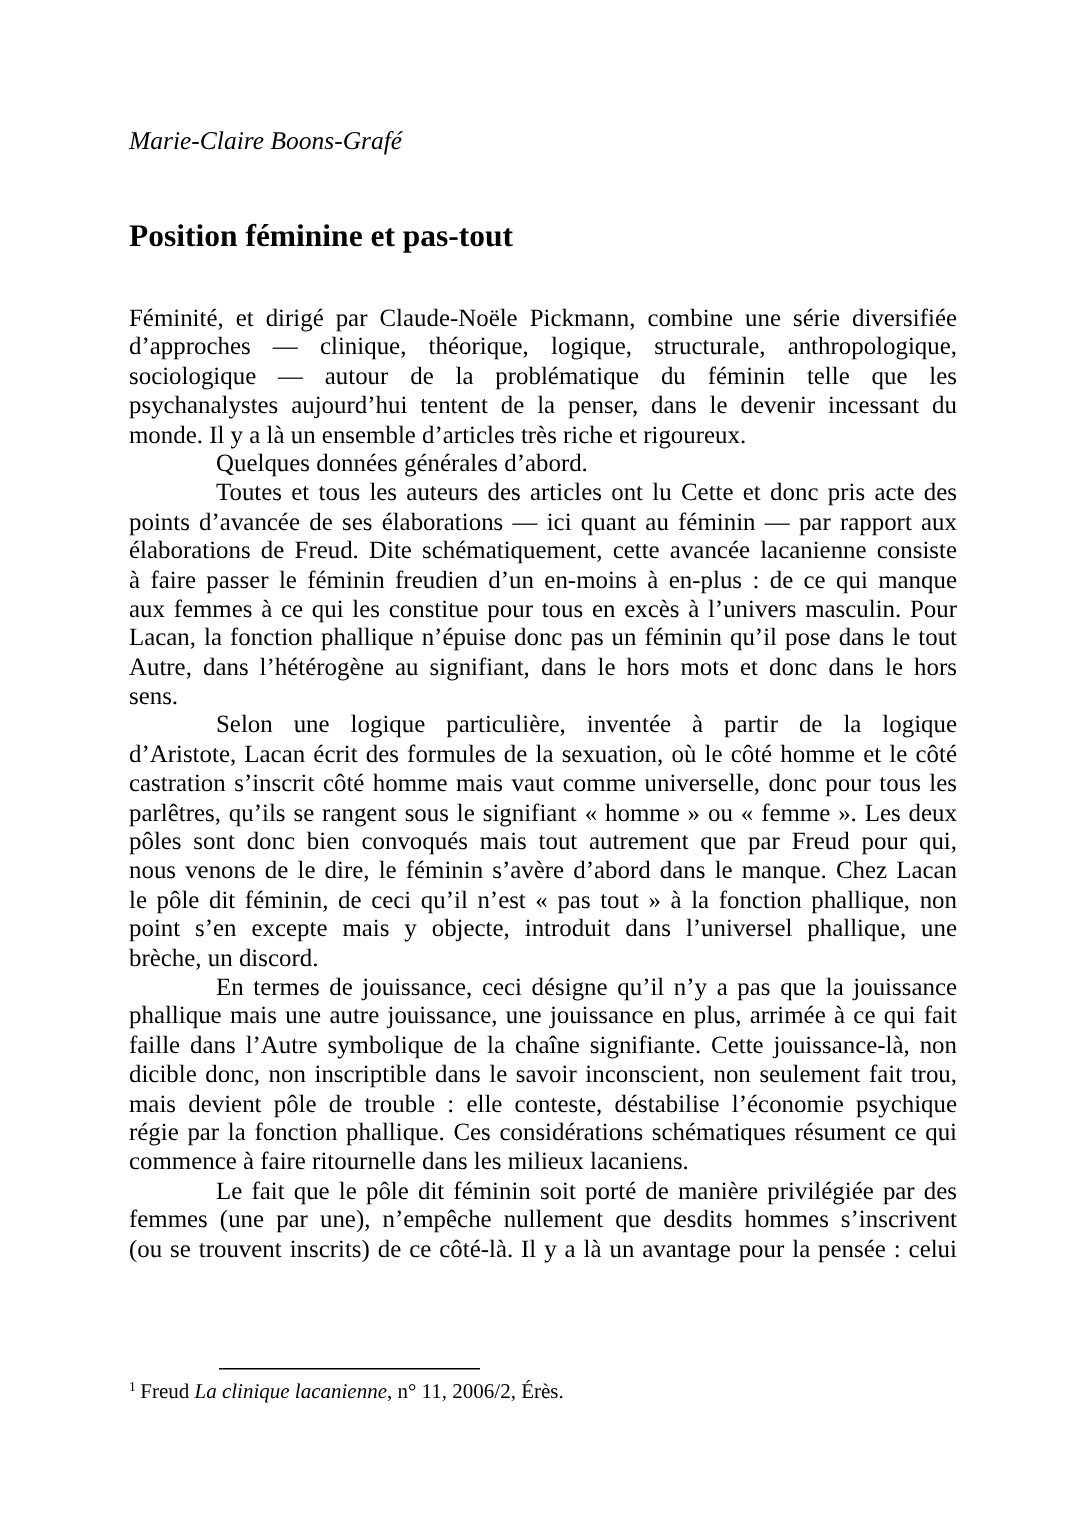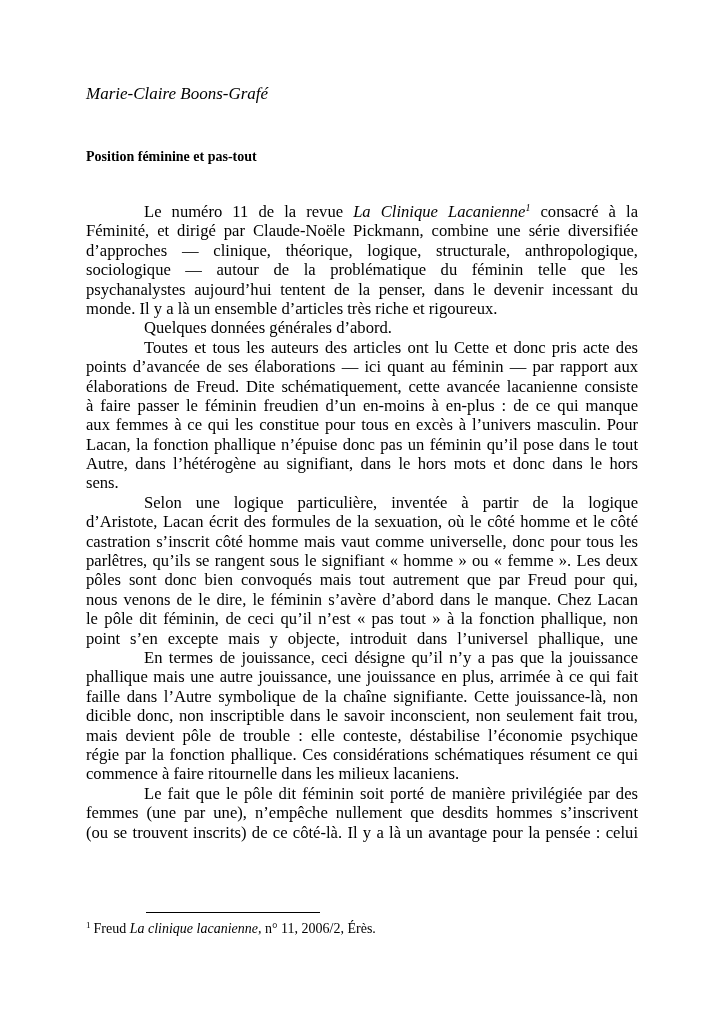--- a/index.html
+++ b/index.html
@@ -28,21 +28,21 @@
       top: 84px;
       font-size: 17px;
       font-style: italic;
       line-height: 20px;
       white-space: nowrap;
     }
     .title {
       position: absolute;
       left: 86px;
       top: 147px;
-      font-size: 14px;
+      font-size: 21px;
       font-weight: bold;
       line-height: 20px;
       white-space: nowrap;
     }
     .body-text {
       position: absolute;
       left: 86px;
       top: 202px;
       width: 552px;
       font-size: 16.6px;
@@ -94,21 +94,20 @@
   </style>
 </head>
 <body>
 
 <div class="page">
   <div class="author">Marie-Claire Boons-Grafé</div>
   <div class="title">Position féminine et pas-tout</div>
 
   <div class="body-text">
 
-    <span class="line indent"><span>Le numéro 11 de la revue </span><em>La Clinique Lacanienne</em><sup class="fnref">1</sup><span> consacré à la</span></span>
     <span class="line">Féminité, et dirigé par Claude-Noële Pickmann, combine une série diversifiée</span>
     <span class="line">d’approches — clinique, théorique, logique, structurale, anthropologique,</span>
     <span class="line">sociologique — autour de la problématique du féminin telle que les</span>
     <span class="line">psychanalystes aujourd’hui tentent de la penser, dans le devenir incessant du</span>
     <span class="line last">monde. Il y a là un ensemble d’articles très riche et rigoureux.</span>
 
     <span class="line indent last">Quelques données générales d’abord.</span>
 
     <span class="line indent">Toutes et tous les auteurs des articles ont lu Cette et donc pris acte des</span>
     <span class="line">points d’avancée de ses élaborations — ici quant au féminin — par rapport aux</span>
@@ -120,20 +119,21 @@
     <span class="line last">sens.</span>
 
     <span class="line indent">Selon une logique particulière, inventée à partir de la logique</span>
     <span class="line">d’Aristote, Lacan écrit des formules de la sexuation, où le côté homme et le côté</span>
     <span class="line">castration s’inscrit côté homme mais vaut comme universelle, donc pour tous les</span>
     <span class="line">parlêtres, qu’ils se rangent sous le signifiant « homme » ou « femme ». Les deux</span>
     <span class="line">pôles sont donc bien convoqués mais tout autrement que par Freud pour qui,</span>
     <span class="line">nous venons de le dire, le féminin s’avère d’abord dans le manque. Chez Lacan</span>
     <span class="line">le pôle dit féminin, de ceci qu’il n’est « pas tout » à la fonction phallique, non</span>
     <span class="line">point s’en excepte mais y objecte, introduit dans l’universel phallique, une</span>
+    <span class="line last">brèche, un discord.</span>
 
     <span class="line indent">En termes de jouissance, ceci désigne qu’il n’y a pas que la jouissance</span>
     <span class="line">phallique mais une autre jouissance, une jouissance en plus, arrimée à ce qui fait</span>
     <span class="line">faille dans l’Autre symbolique de la chaîne signifiante. Cette jouissance-là, non</span>
     <span class="line">dicible donc, non inscriptible dans le savoir inconscient, non seulement fait trou,</span>
     <span class="line">mais devient pôle de trouble : elle conteste, déstabilise l’économie psychique</span>
     <span class="line">régie par la fonction phallique. Ces considérations schématiques résument ce qui</span>
     <span class="line last">commence à faire ritournelle dans les milieux lacaniens.</span>
 
     <span class="line indent">Le fait que le pôle dit féminin soit porté de manière privilégiée par des</span>

